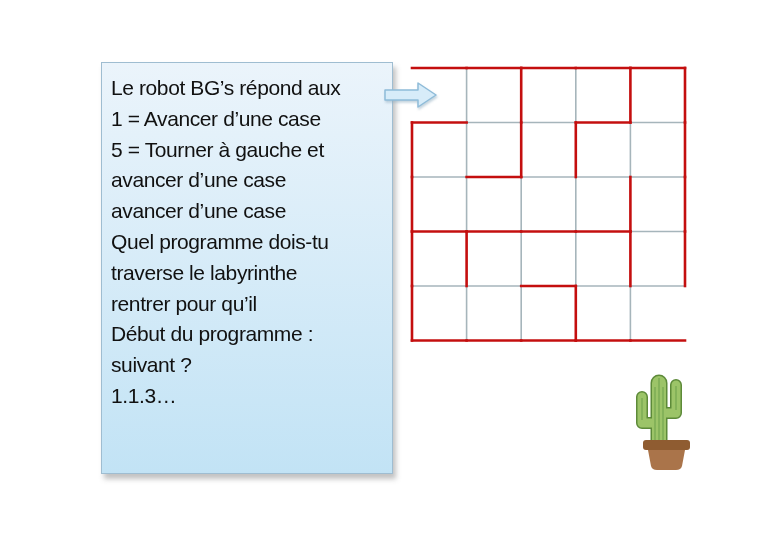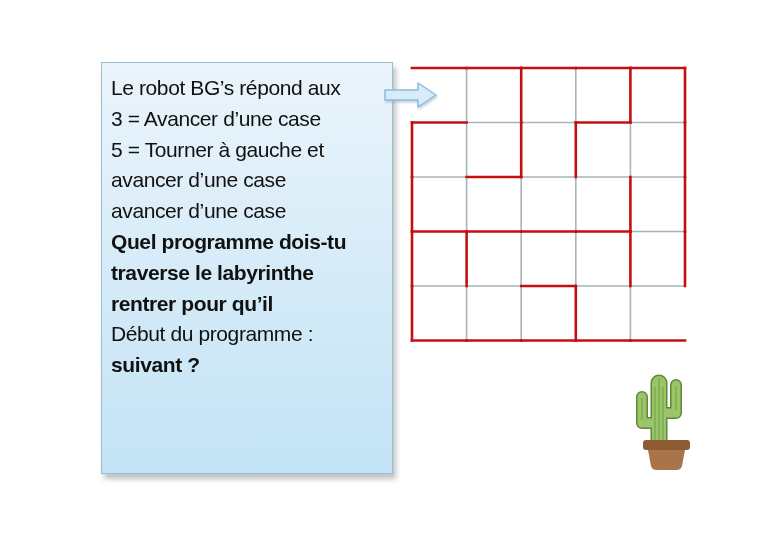--- a/index.html
+++ b/index.html
@@ -25,43 +25,44 @@
     box-shadow: 3px 5px 5px rgba(120,120,120,0.45);
     margin-left: 28px;
   }
 
   .tline {
     font-size: 21px;
     line-height: 30.8px;
     letter-spacing: -0.4px;
     white-space: nowrap;
   }
-  .tline.bold { font-weight: bold; }
+  .tline.bold { font-weight: normal; }
 
   .maze-svg   { position: absolute; left: 400px; top: 50px; }
   .arrow-svg  { position: absolute; left: 383px; top: 79px;
                 filter: drop-shadow(1px 2px 1px rgba(140,170,190,0.5)); }
   .cactus-svg { position: absolute; left: 629px; top: 371px; }
 </style>
 </head>
 <body>
 
 <div class="slide">
 
   <div class="textbox" style="background: linear-gradient(rgb(235, 244, 251), rgb(194, 227, 245)); border-color: rgb(159, 189, 209); color: rgb(17, 17, 17);">
     <div class="tline">Le robot BG’s répond aux</div>
-    <div class="tline">3 = Avancer d’une case</div>
+    <div class="tline">1 = Avancer d’une case</div>
     <div class="tline">5 = Tourner à gauche et</div>
     <div class="tline">avancer d’une case</div>
     <div class="tline">avancer d’une case</div>
     <div class="tline bold">Quel programme dois-tu</div>
     <div class="tline bold">traverse le labyrinthe</div>
     <div class="tline bold">rentrer pour qu’il</div>
     <div class="tline">Début du programme :</div>
     <div class="tline bold">suivant ?</div>
+    <div class="tline">1.1.3…</div>
   </div>
 
   <svg class="maze-svg" width="300" height="312" viewBox="0 0 300 312">
       <line x1="66.6" y1="18" x2="66.6" y2="72.5" stroke="#a6b5bb" stroke-width="1.6" stroke-linecap="square"></line>
       <line x1="66.6" y1="72.5" x2="66.6" y2="127" stroke="#a6b5bb" stroke-width="1.6" stroke-linecap="square"></line>
       <line x1="66.6" y1="127" x2="66.6" y2="181.5" stroke="#a6b5bb" stroke-width="1.6" stroke-linecap="square"></line>
       <line x1="66.6" y1="236" x2="66.6" y2="290.5" stroke="#a6b5bb" stroke-width="1.6" stroke-linecap="square"></line>
       <line x1="121.2" y1="127" x2="121.2" y2="181.5" stroke="#a6b5bb" stroke-width="1.6" stroke-linecap="square"></line>
       <line x1="121.2" y1="181.5" x2="121.2" y2="236" stroke="#a6b5bb" stroke-width="1.6" stroke-linecap="square"></line>
       <line x1="121.2" y1="236" x2="121.2" y2="290.5" stroke="#a6b5bb" stroke-width="1.6" stroke-linecap="square"></line>

